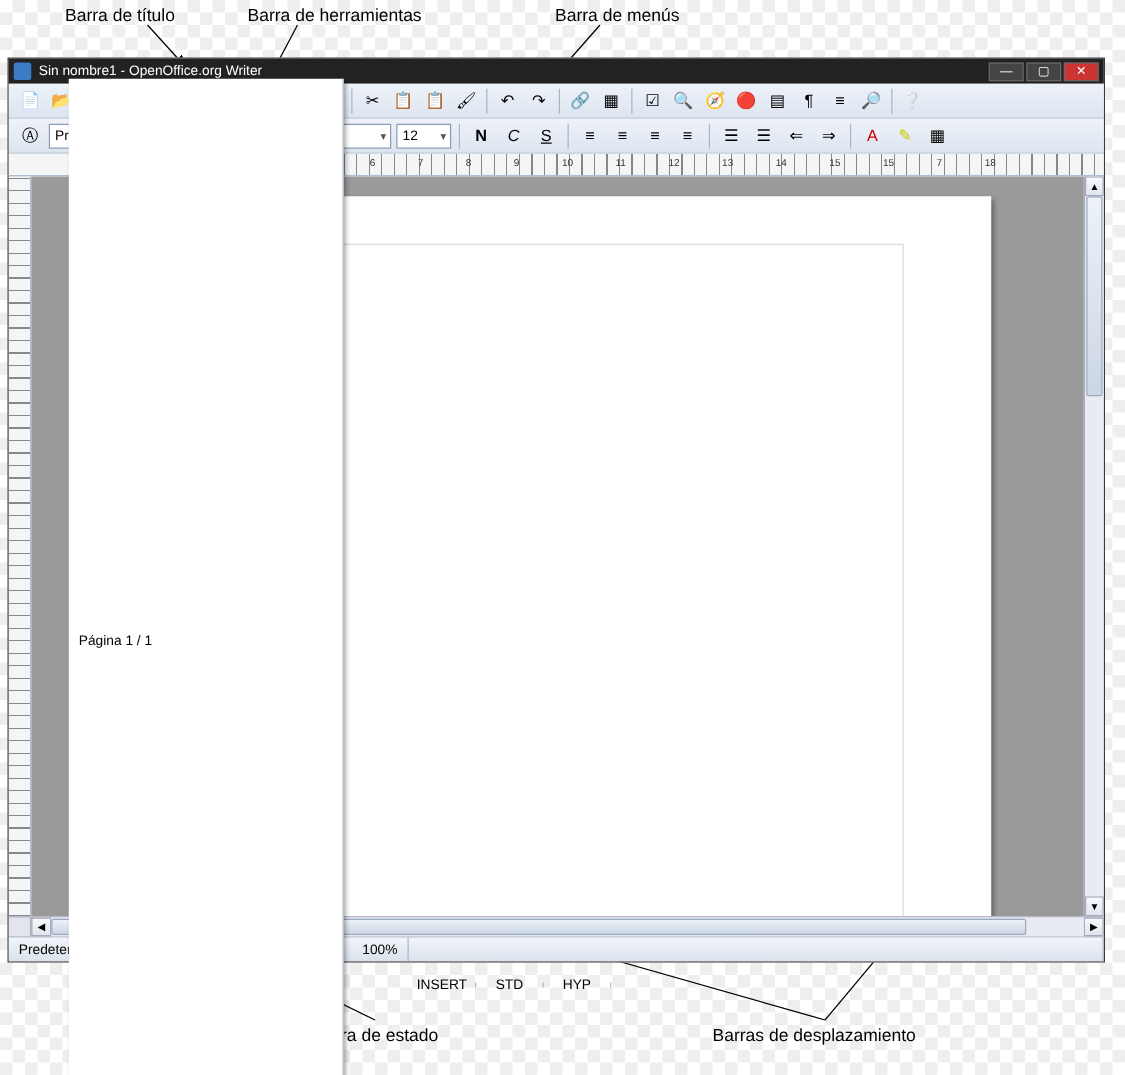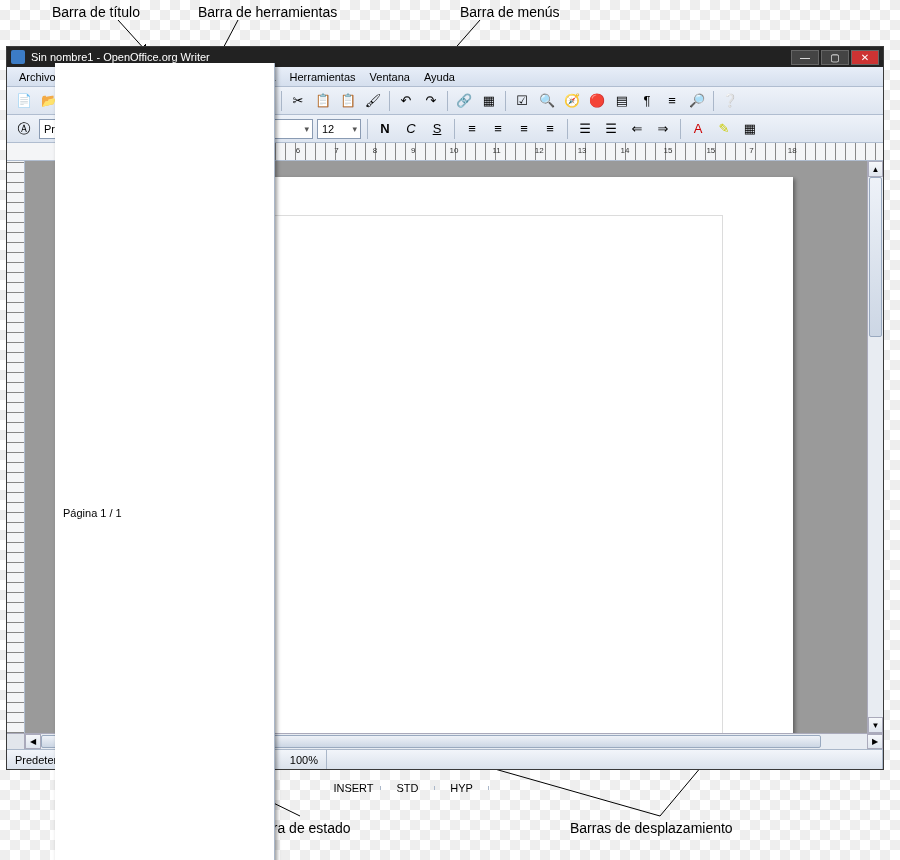--- a/index.html
+++ b/index.html
@@ -112,21 +112,21 @@
 .statusbar .cell.style { width: 260px; }
 .statusbar .cell.zoom { width: 60px; justify-content:flex-end; }
 .statusbar .cell.mode { width: 54px; justify-content:center;margin-top:36px; }
 </style>
 </head>
 <body>
 
 <div class="annotations">
   <div class="ann" style="left:52px; top:4px;">Barra de título</div>
   <div class="ann" style="left:198px; top:4px;">Barra de herramientas</div>
-  <div class="ann" style="left:440px; top:4px;padding-left:20px;">Barra de menús</div>
+  <div class="ann" style="left:424px; top:4px;padding-left:20px;">Barra de menús</div>
   <div class="ann" style="left:251px; top:820px;">Barra de estado</div>
   <div class="ann" style="left:570px; top:820px;">Barras de desplazamiento</div>
 
   <svg class="arrowline" style="left:0;top:0" width="900" height="860">
     <defs>
         <marker id="ah" markerWidth="8" markerHeight="8" refX="7" refY="4" orient="auto">
           <path d="M0,0 L8,4 L0,8 z" fill="#000"></path>
         </marker>
       </defs>
     <line x1="118" y1="20" x2="147" y2="52" marker-end="url(#ah)"></line>
@@ -144,31 +144,20 @@
     <div class="ico"></div>
     <span>Sin nombre1 - OpenOffice.org Writer</span>
     <div class="spacer"></div>
     <div class="winbtns">
       <div class="winbtn">—</div>
       <div class="winbtn">▢</div>
       <div class="winbtn close">✕</div>
     </div>
   </div>
 
-  <div class="menubar">
-    <span class="menuitem">Archivo</span>
-    <span class="menuitem">Editar</span>
-    <span class="menuitem">Ver</span>
-    <span class="menuitem">Insertar</span>
-    <span class="menuitem">Formato</span>
-    <span class="menuitem">Tabla</span>
-    <span class="menuitem">Herramientas</span>
-    <span class="menuitem">Ventana</span>
-    <span class="menuitem">Ayuda</span>
-  </div>
 
   <div class="toolbar">
     <div class="tbtn">📄</div>
     <div class="tbtn">📂</div>
     <div class="tbtn">💾</div>
     <div class="tbtn">✉</div>
     <div class="tbtn">📝</div>
     <div class="sep"></div>
     <div class="tbtn">📕</div>
     <div class="tbtn">🖨</div>

